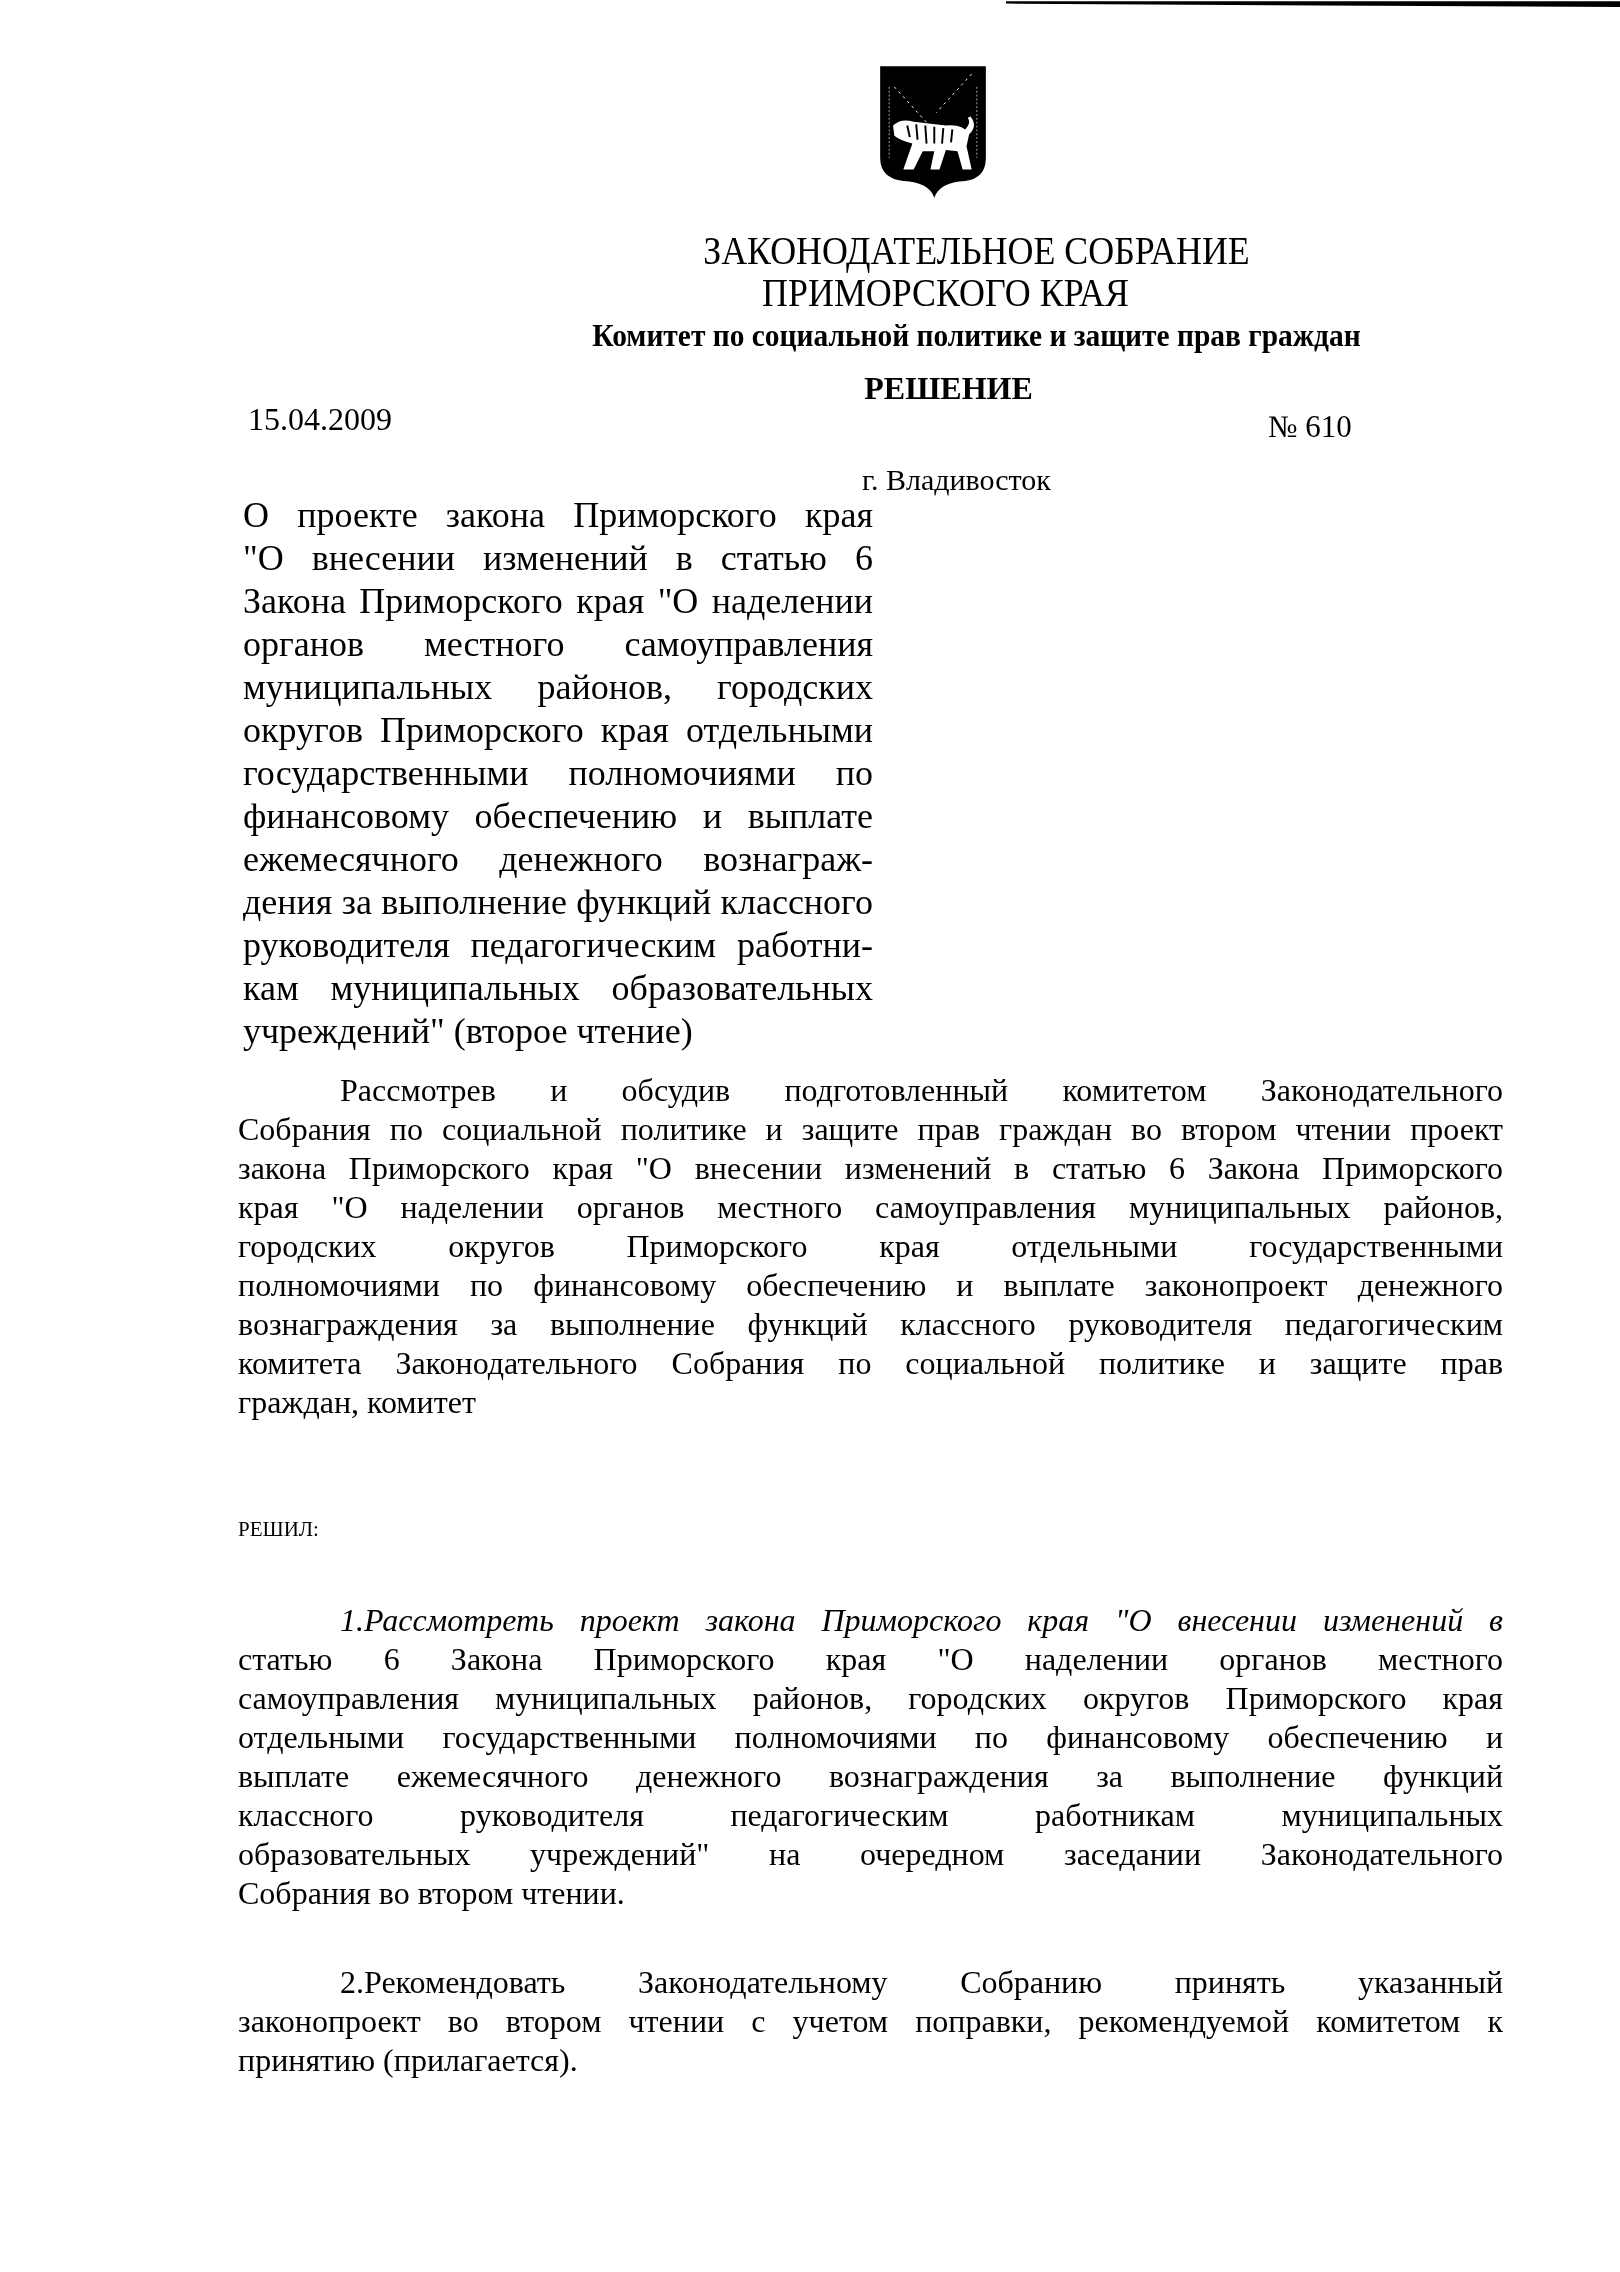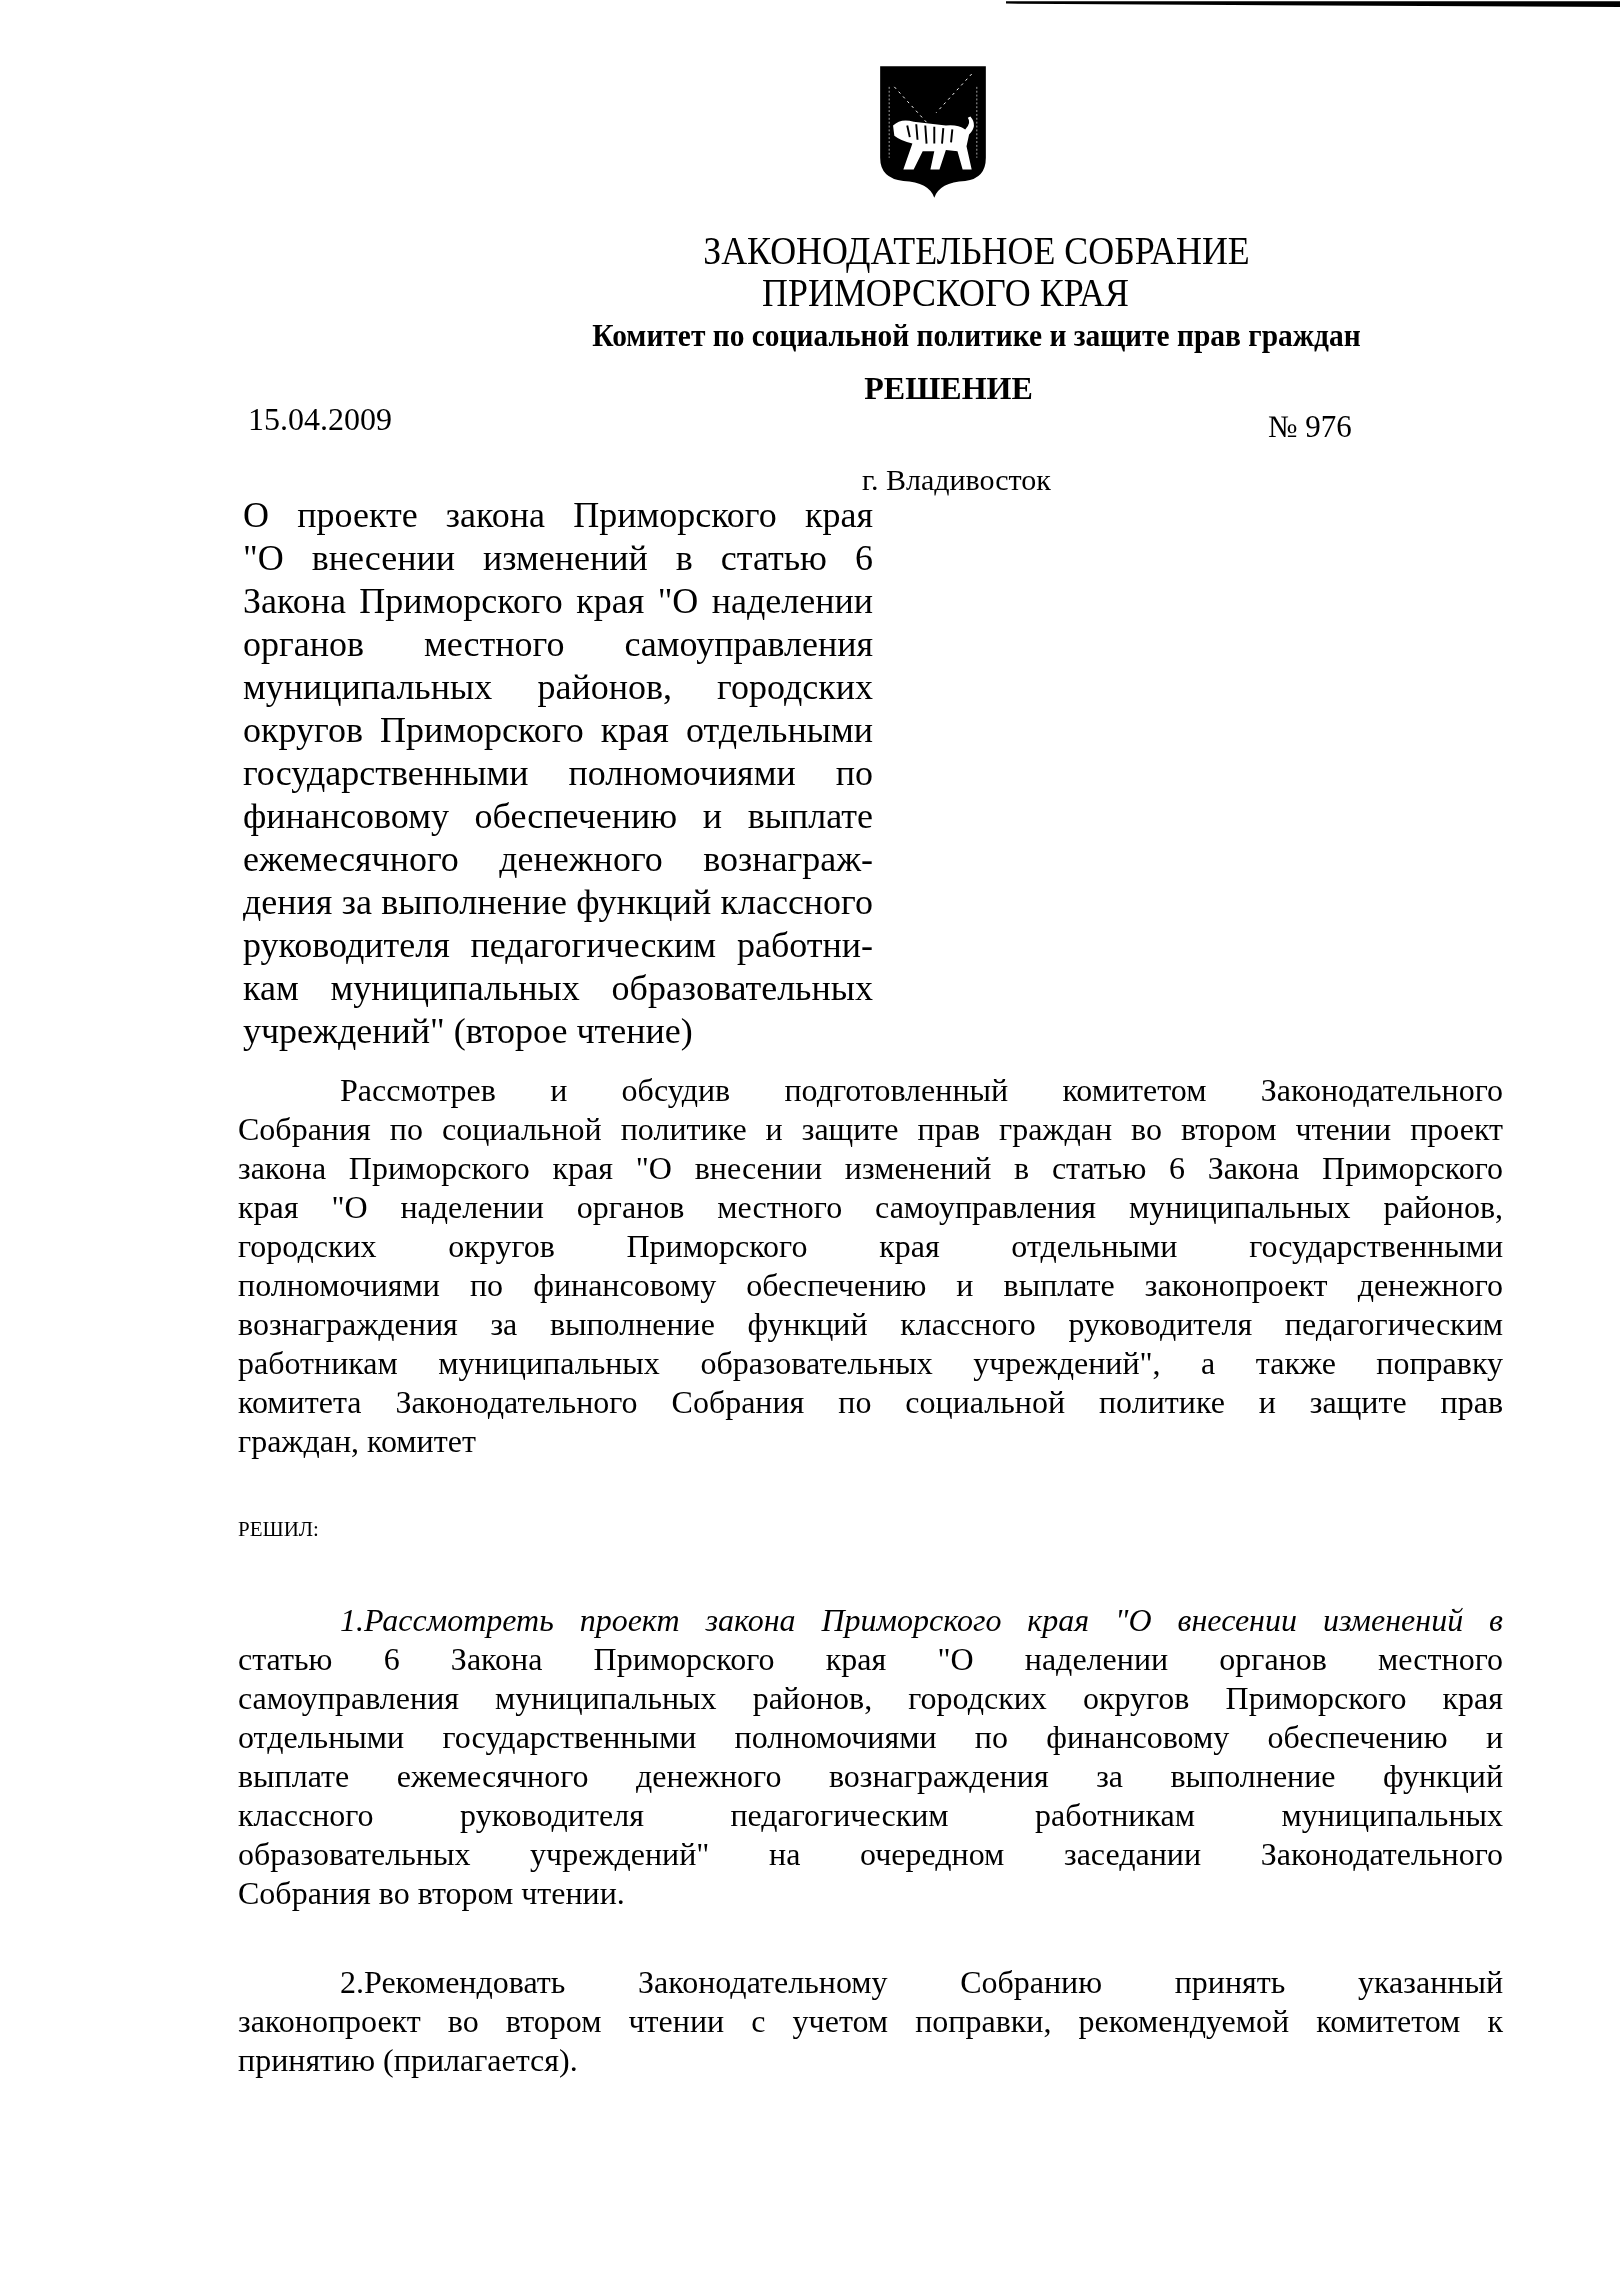--- a/index.html
+++ b/index.html
@@ -43,21 +43,21 @@
   <path d="M28 100 Q40 88 60 94 L110 100 Q128 98 140 106 Q150 96 144 88 L148 86 Q160 100 146 114 L142 132 L150 168 L136 168 L128 140 L110 138 L100 168 L86 168 L92 140 L74 140 L60 168 L44 168 L58 128 Q40 124 30 116 Z" fill="#fff"></path>
   <path d="M50 100 L54 118 M64 98 L66 122 M78 100 L80 128 M92 102 L92 128 M106 104 L104 128 M120 106 L118 126" stroke="#000" stroke-width="3"></path>
 </svg>
 
 <div class="hdr h1" style="top:228px; left:166px;">ЗАКОНОДАТЕЛЬНОЕ СОБРАНИЕ</div>
 <div class="hdr h1" style="top:270px; left:135px;">ПРИМОРСКОГО КРАЯ</div>
 <div class="hdr h-committee" style="top:317px; left:166px;">Комитет по социальной политике и защите прав граждан</div>
 <div class="hdr h-decision" style="top:370px; left:138px;">РЕШЕНИЕ</div>
 
 <div class="abs date">15.04.2009</div>
-<div class="abs num">№ 976</div>
+<div class="abs num">№ 610</div>
 <div class="abs city">г. Владивосток</div>
 
 <div class="subject">
   <div>О проекте закона Приморского края</div>
   <div>"О внесении изменений в статью 6</div>
   <div>Закона Приморского края "О наделении</div>
   <div>органов местного самоуправления</div>
   <div>муниципальных районов, городских</div>
   <div>округов Приморского края отдельными</div>
   <div>государственными полномочиями по</div>
@@ -70,21 +70,20 @@
 </div>
 
 <div class="body p1">
   <div class="ln indent" style="white-space: normal;">Рассмотрев и обсудив подготовленный комитетом Законодательного</div>
   <div class="ln" style="white-space: normal;">Собрания по социальной политике и защите прав граждан во втором чтении проект</div>
   <div class="ln" style="white-space: normal;">закона Приморского края "О внесении изменений в статью 6 Закона Приморского</div>
   <div class="ln" style="white-space: normal;">края "О наделении органов местного самоуправления муниципальных районов,</div>
   <div class="ln" style="white-space: normal;">городских округов Приморского края отдельными государственными</div>
   <div class="ln" style="white-space: normal;">полномочиями по финансовому обеспечению и выплате законопроект денежного</div>
   <div class="ln" style="white-space: normal;">вознаграждения за выполнение функций классного руководителя педагогическим</div>
-  <div class="ln" style="white-space: normal;">работникам муниципальных образовательных учреждений", а также поправку</div>
   <div class="ln" style="white-space: normal;">комитета Законодательного Собрания по социальной политике и защите прав</div>
   <div class="ln last">граждан, комитет</div>
 </div>
 
 <div class="resolved">РЕШИЛ:</div>
 
 <div class="body p2">
   <div class="ln indent" style="white-space: normal; font-style: italic;">1.Рассмотреть проект закона Приморского края "О внесении изменений в</div>
   <div class="ln" style="white-space: normal;">статью 6 Закона Приморского края "О наделении органов местного</div>
   <div class="ln" style="white-space: normal;">самоуправления муниципальных районов, городских округов Приморского края</div>

